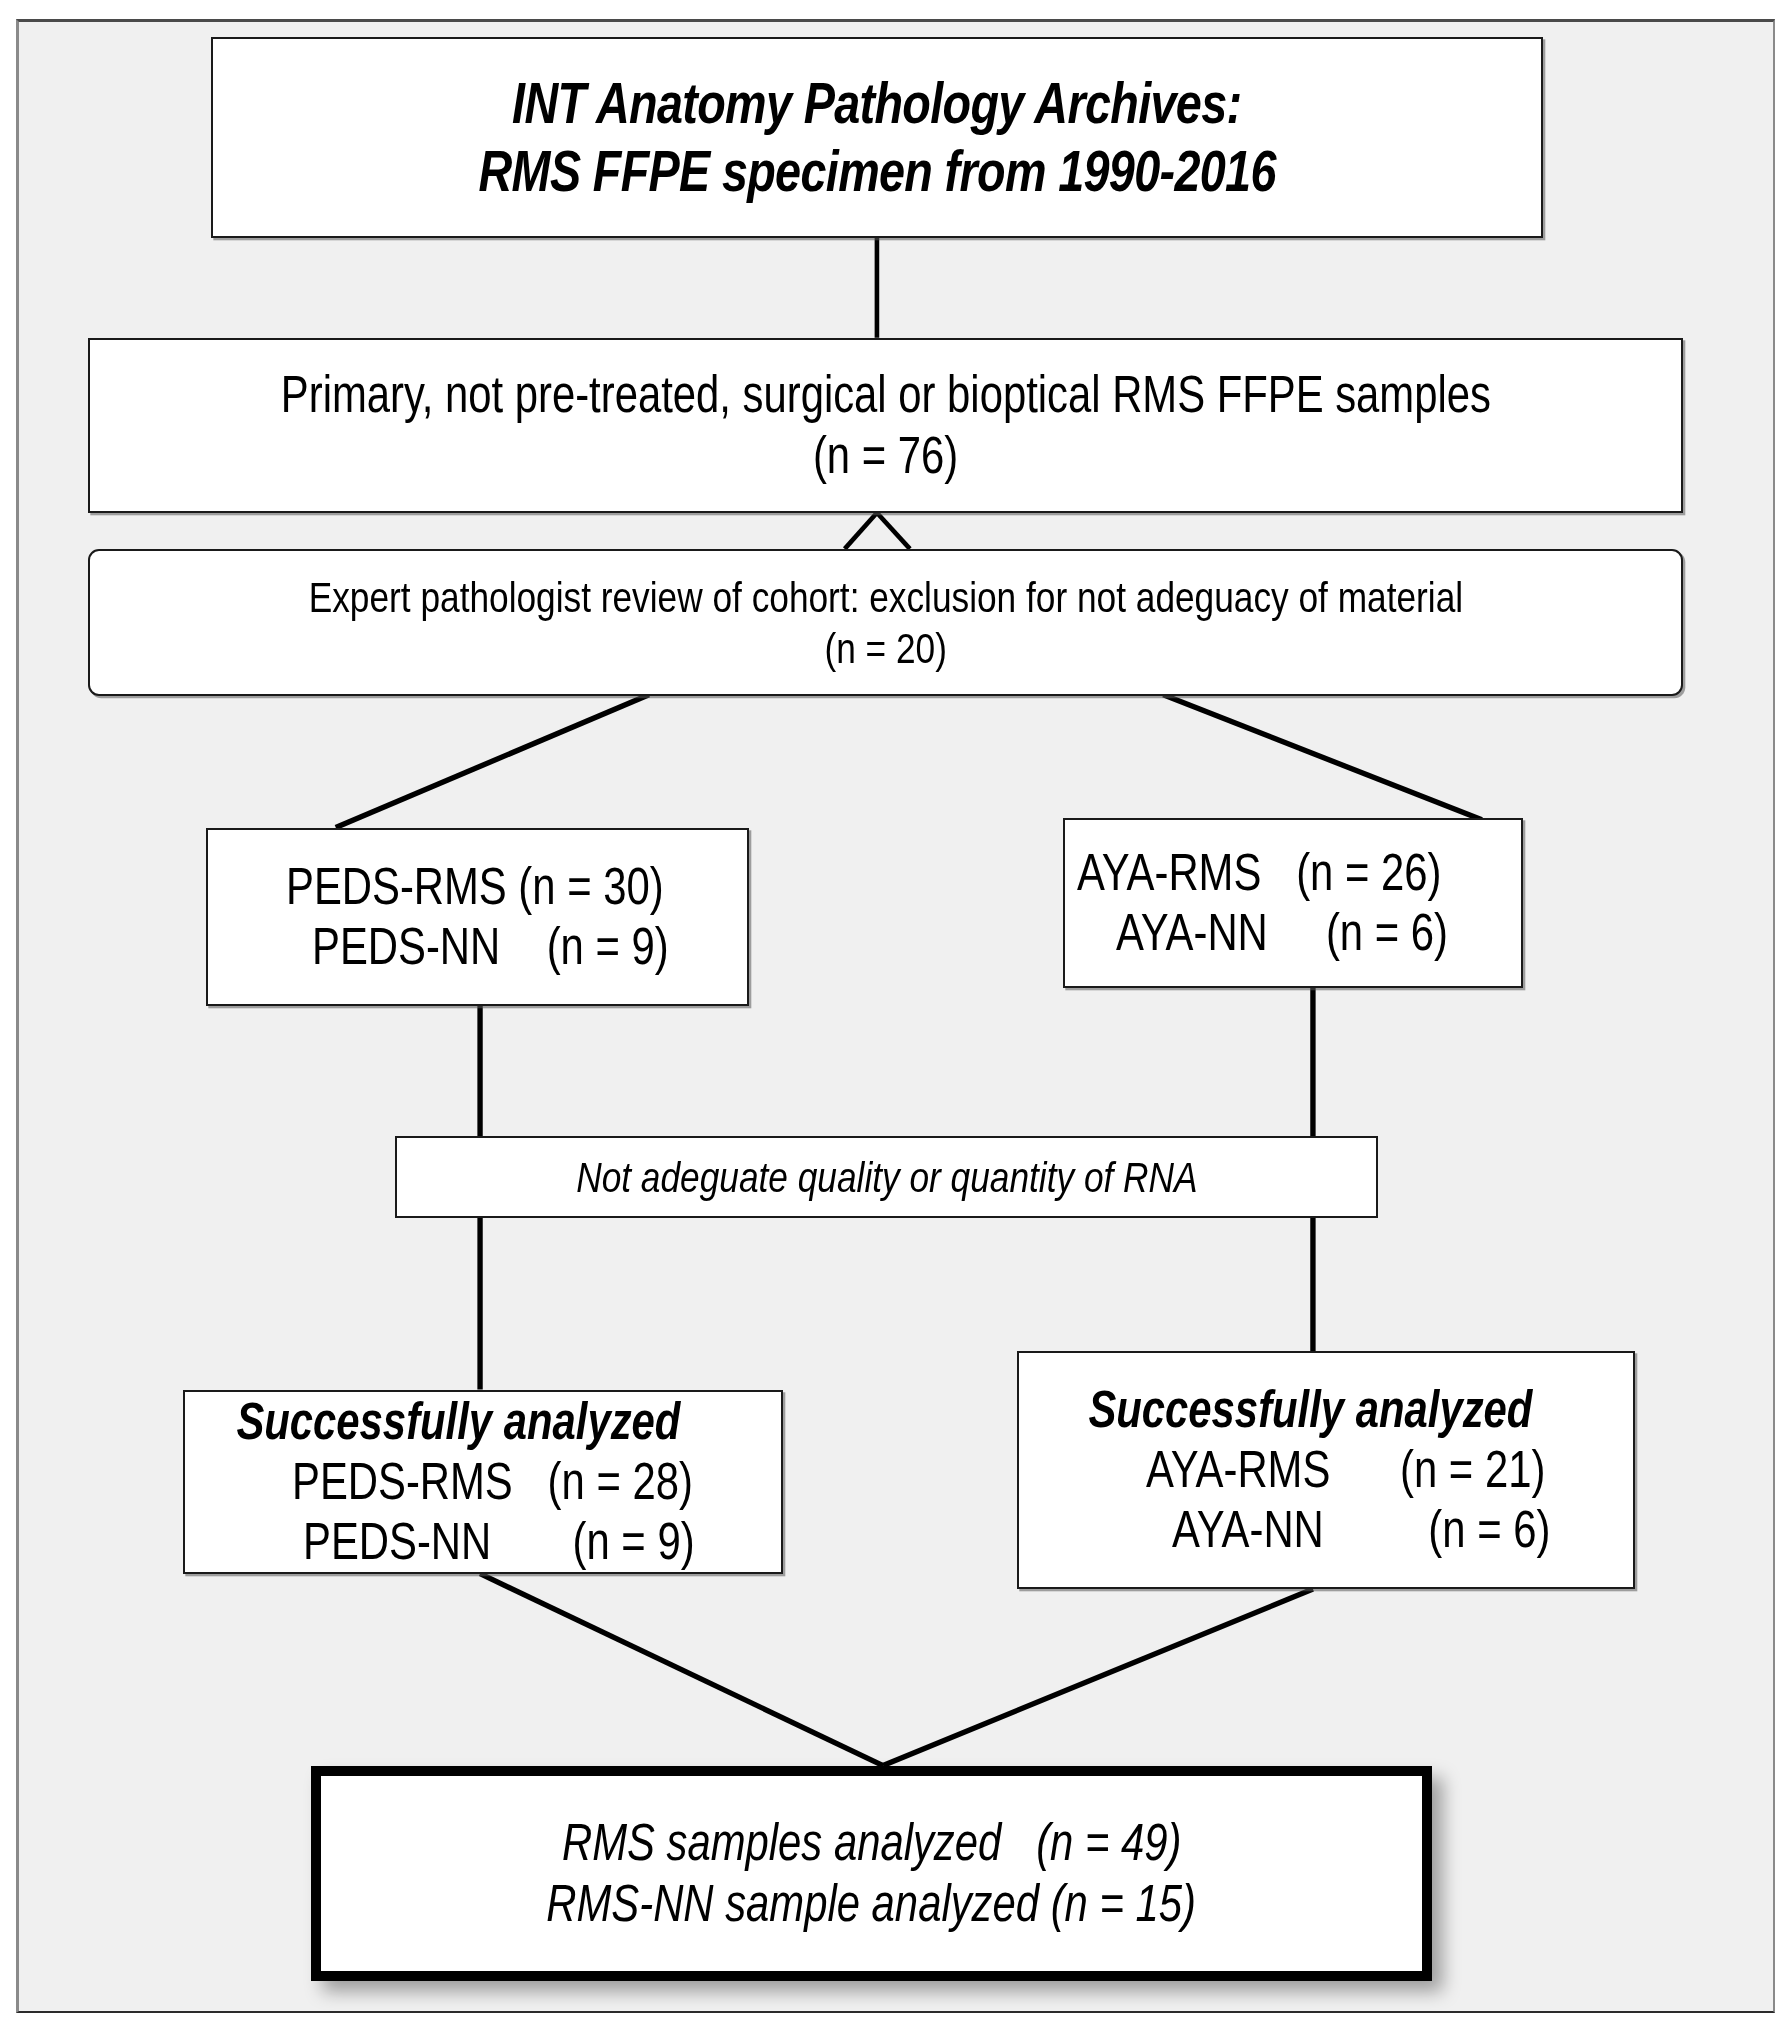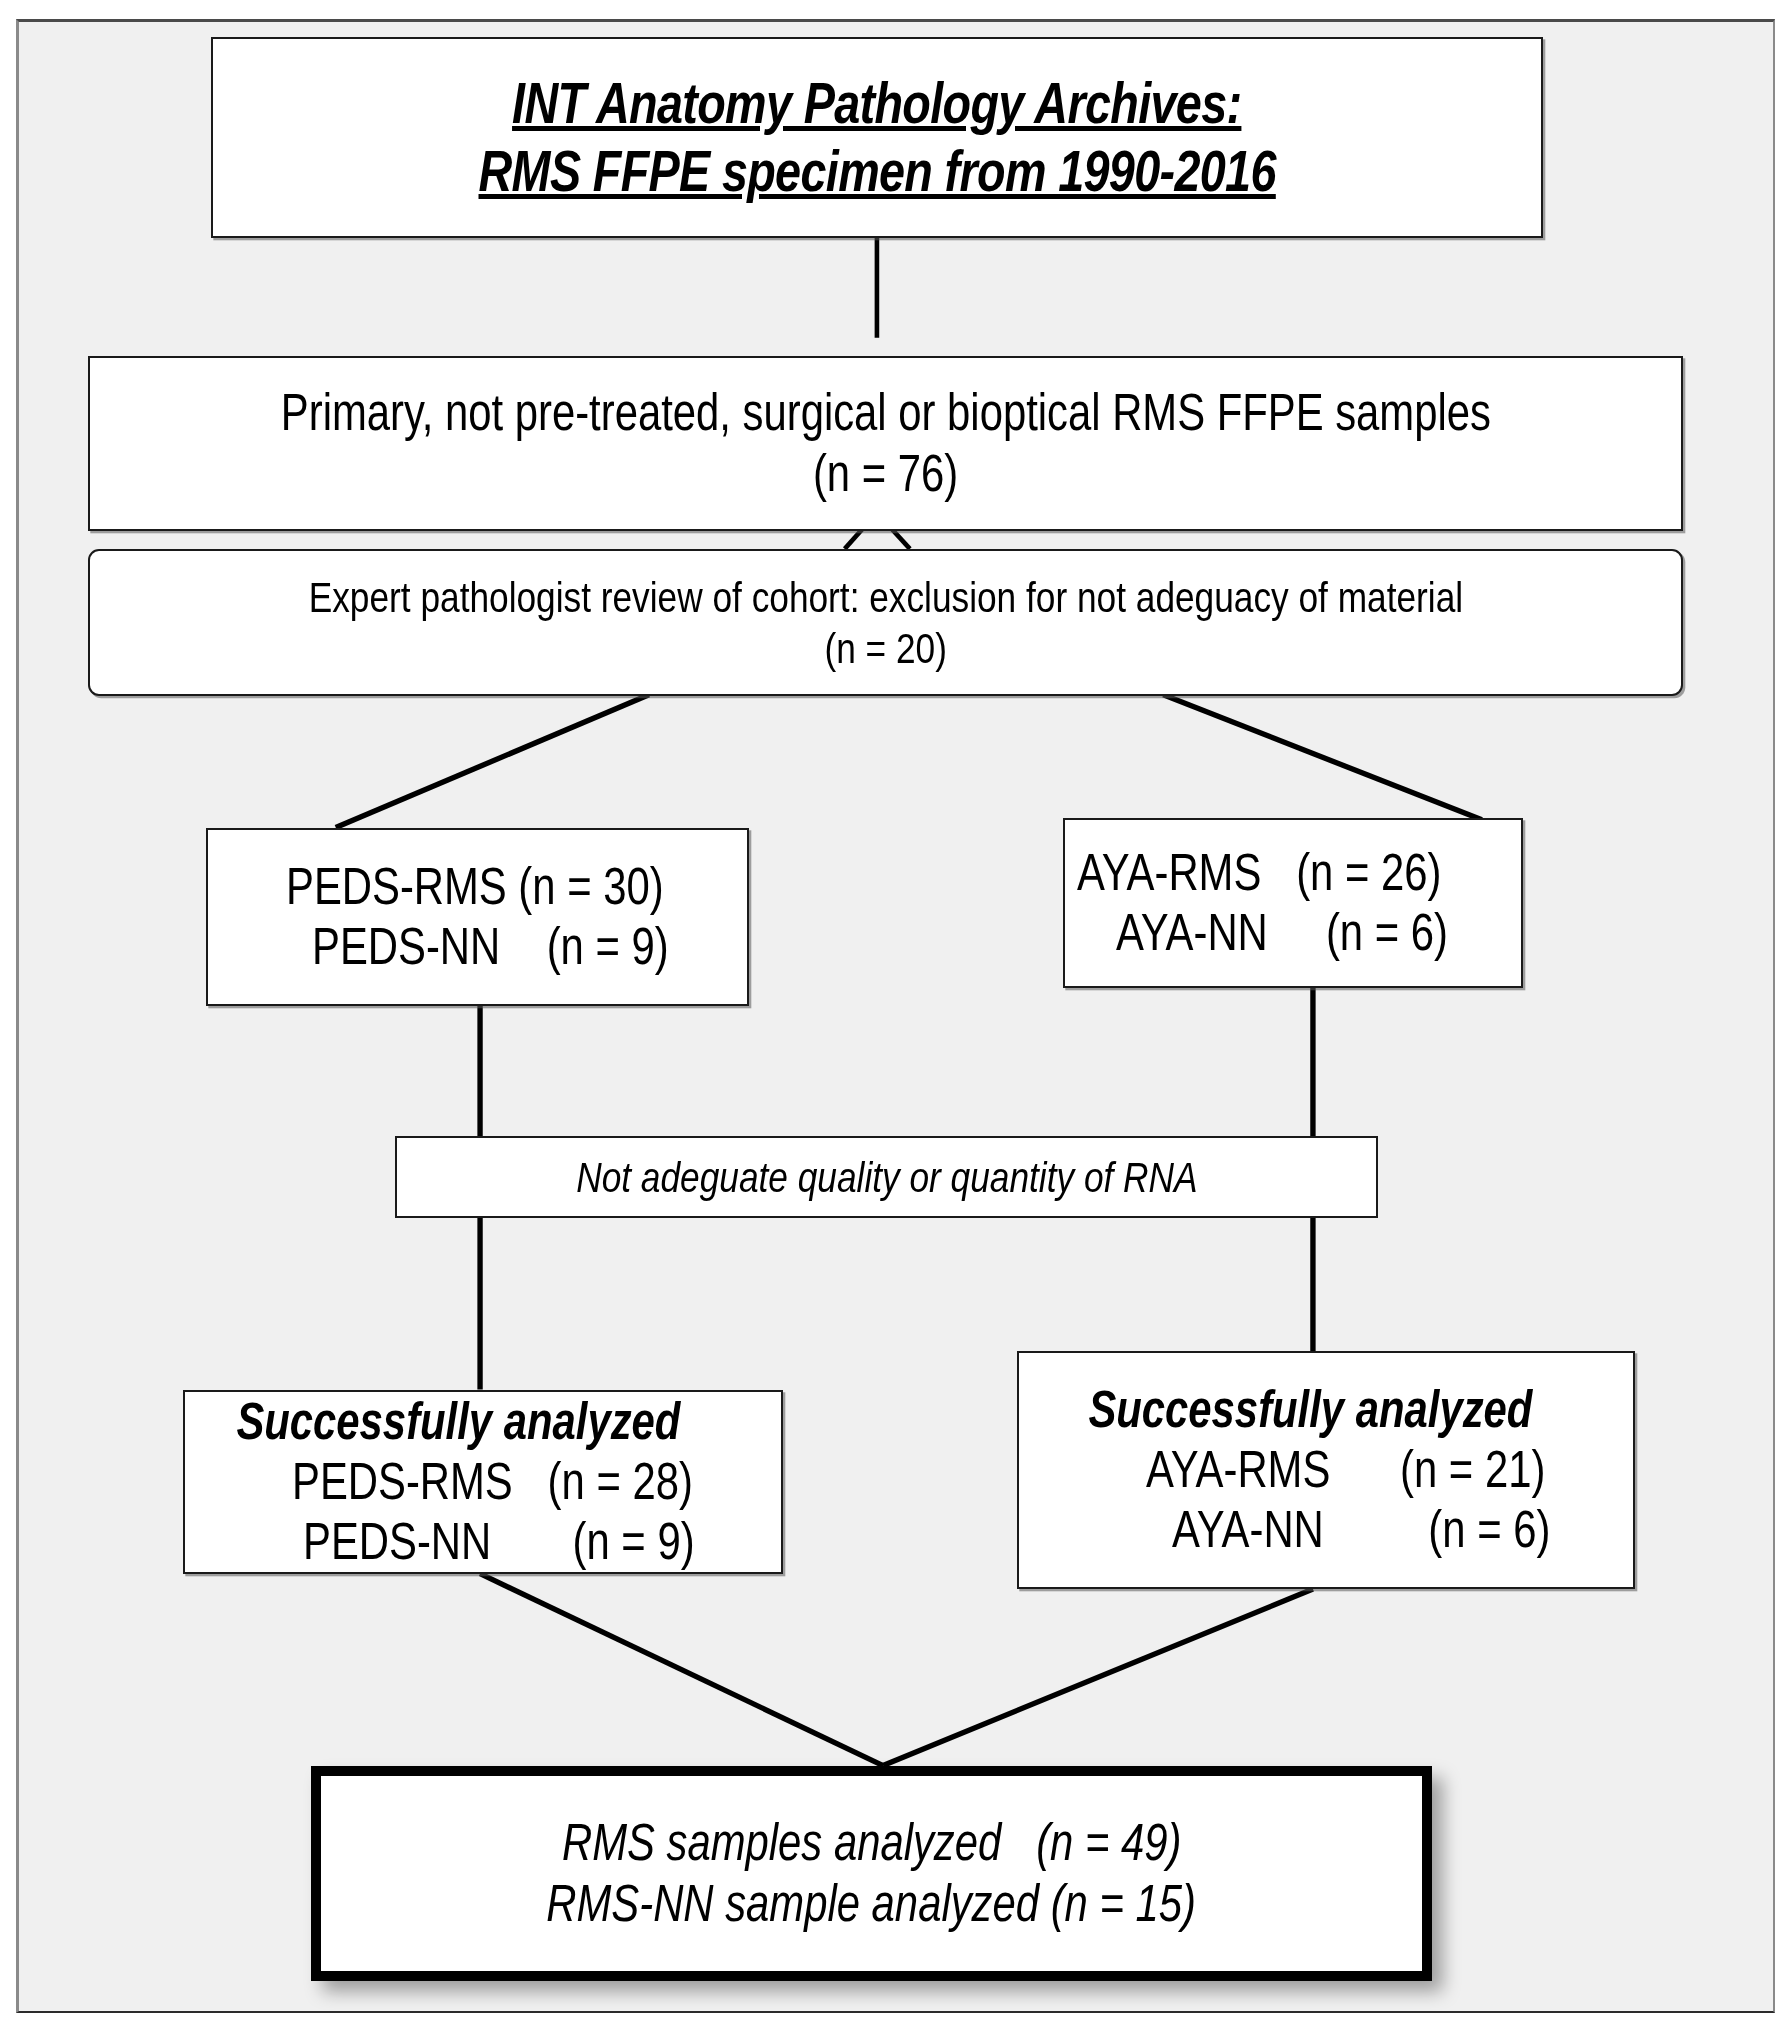--- a/index.html
+++ b/index.html
@@ -107,26 +107,26 @@
     <line x1="1515" y1="905" x2="1930" y2="1068" stroke="#000000" stroke-width="7"></line>
 
     <line x1="625" y1="1308" x2="625" y2="1810" stroke="#000000" stroke-width="7"></line>
 
     <line x1="1710" y1="1285" x2="1710" y2="1760" stroke="#000000" stroke-width="7"></line>
 
     <line x1="625" y1="2050" x2="1150" y2="2300" stroke="#000000" stroke-width="7"></line>
     <line x1="1710" y1="2070" x2="1150" y2="2300" stroke="#000000" stroke-width="7"></line>
   </svg>
 
-  <div class="node title-node" style="left:211px; top:37px; width:1332px; height:201px;text-decoration:underline;">
+  <div class="node title-node" style="left:211px; top:37px; width:1332px; height:201px;">
     <div class="line cond">INT Anatomy Pathology Archives:</div>
     <div class="line cond">RMS FFPE specimen from 1990-2016</div>
   </div>
 
-  <div class="node big" style="left:88px; top:356px; width:1595px; height:175px;">
+  <div class="node big" style="left:88px; top:338px; width:1595px; height:175px;">
     <div class="line cond">Primary, not pre-treated, surgical or bioptical RMS FFPE samples</div>
     <div class="line cond">(n = 76)</div>
   </div>
 
   <div class="node mid" style="left:88px; top:549px; width:1595px; height:147px;border-radius:11px;">
     <div class="line cond">Expert pathologist review of cohort: exclusion for not adeguacy of material</div>
     <div class="line cond">(n = 20)</div>
   </div>
 
   <div class="node big left-al" style="left:206px; top:828px; width:543px; height:178px; padding-left:28px;">

